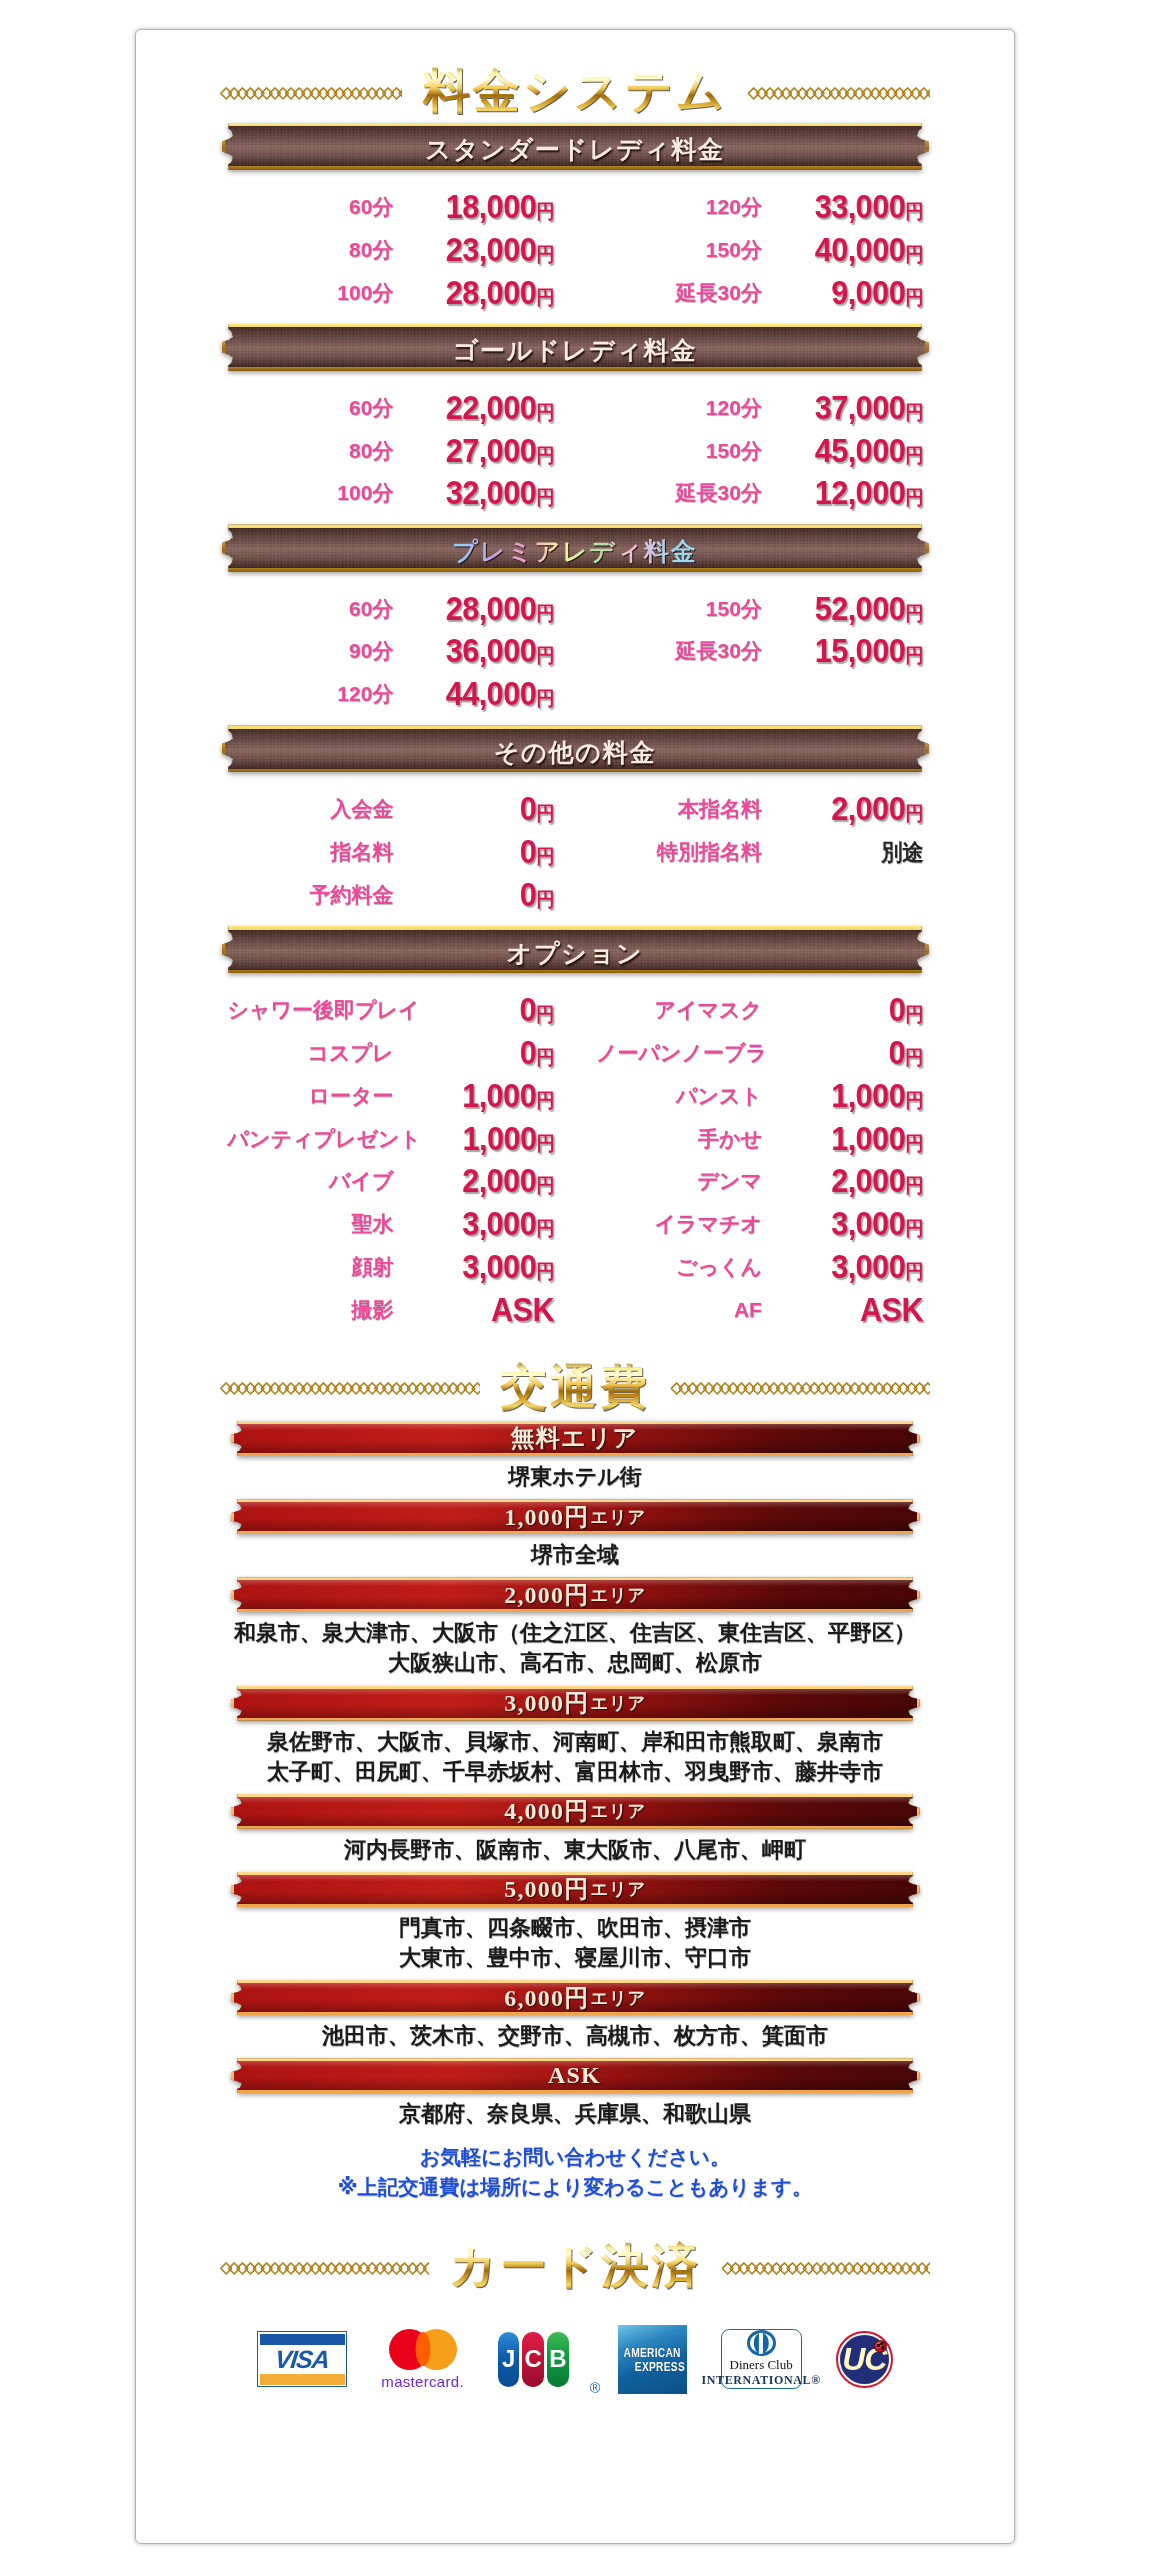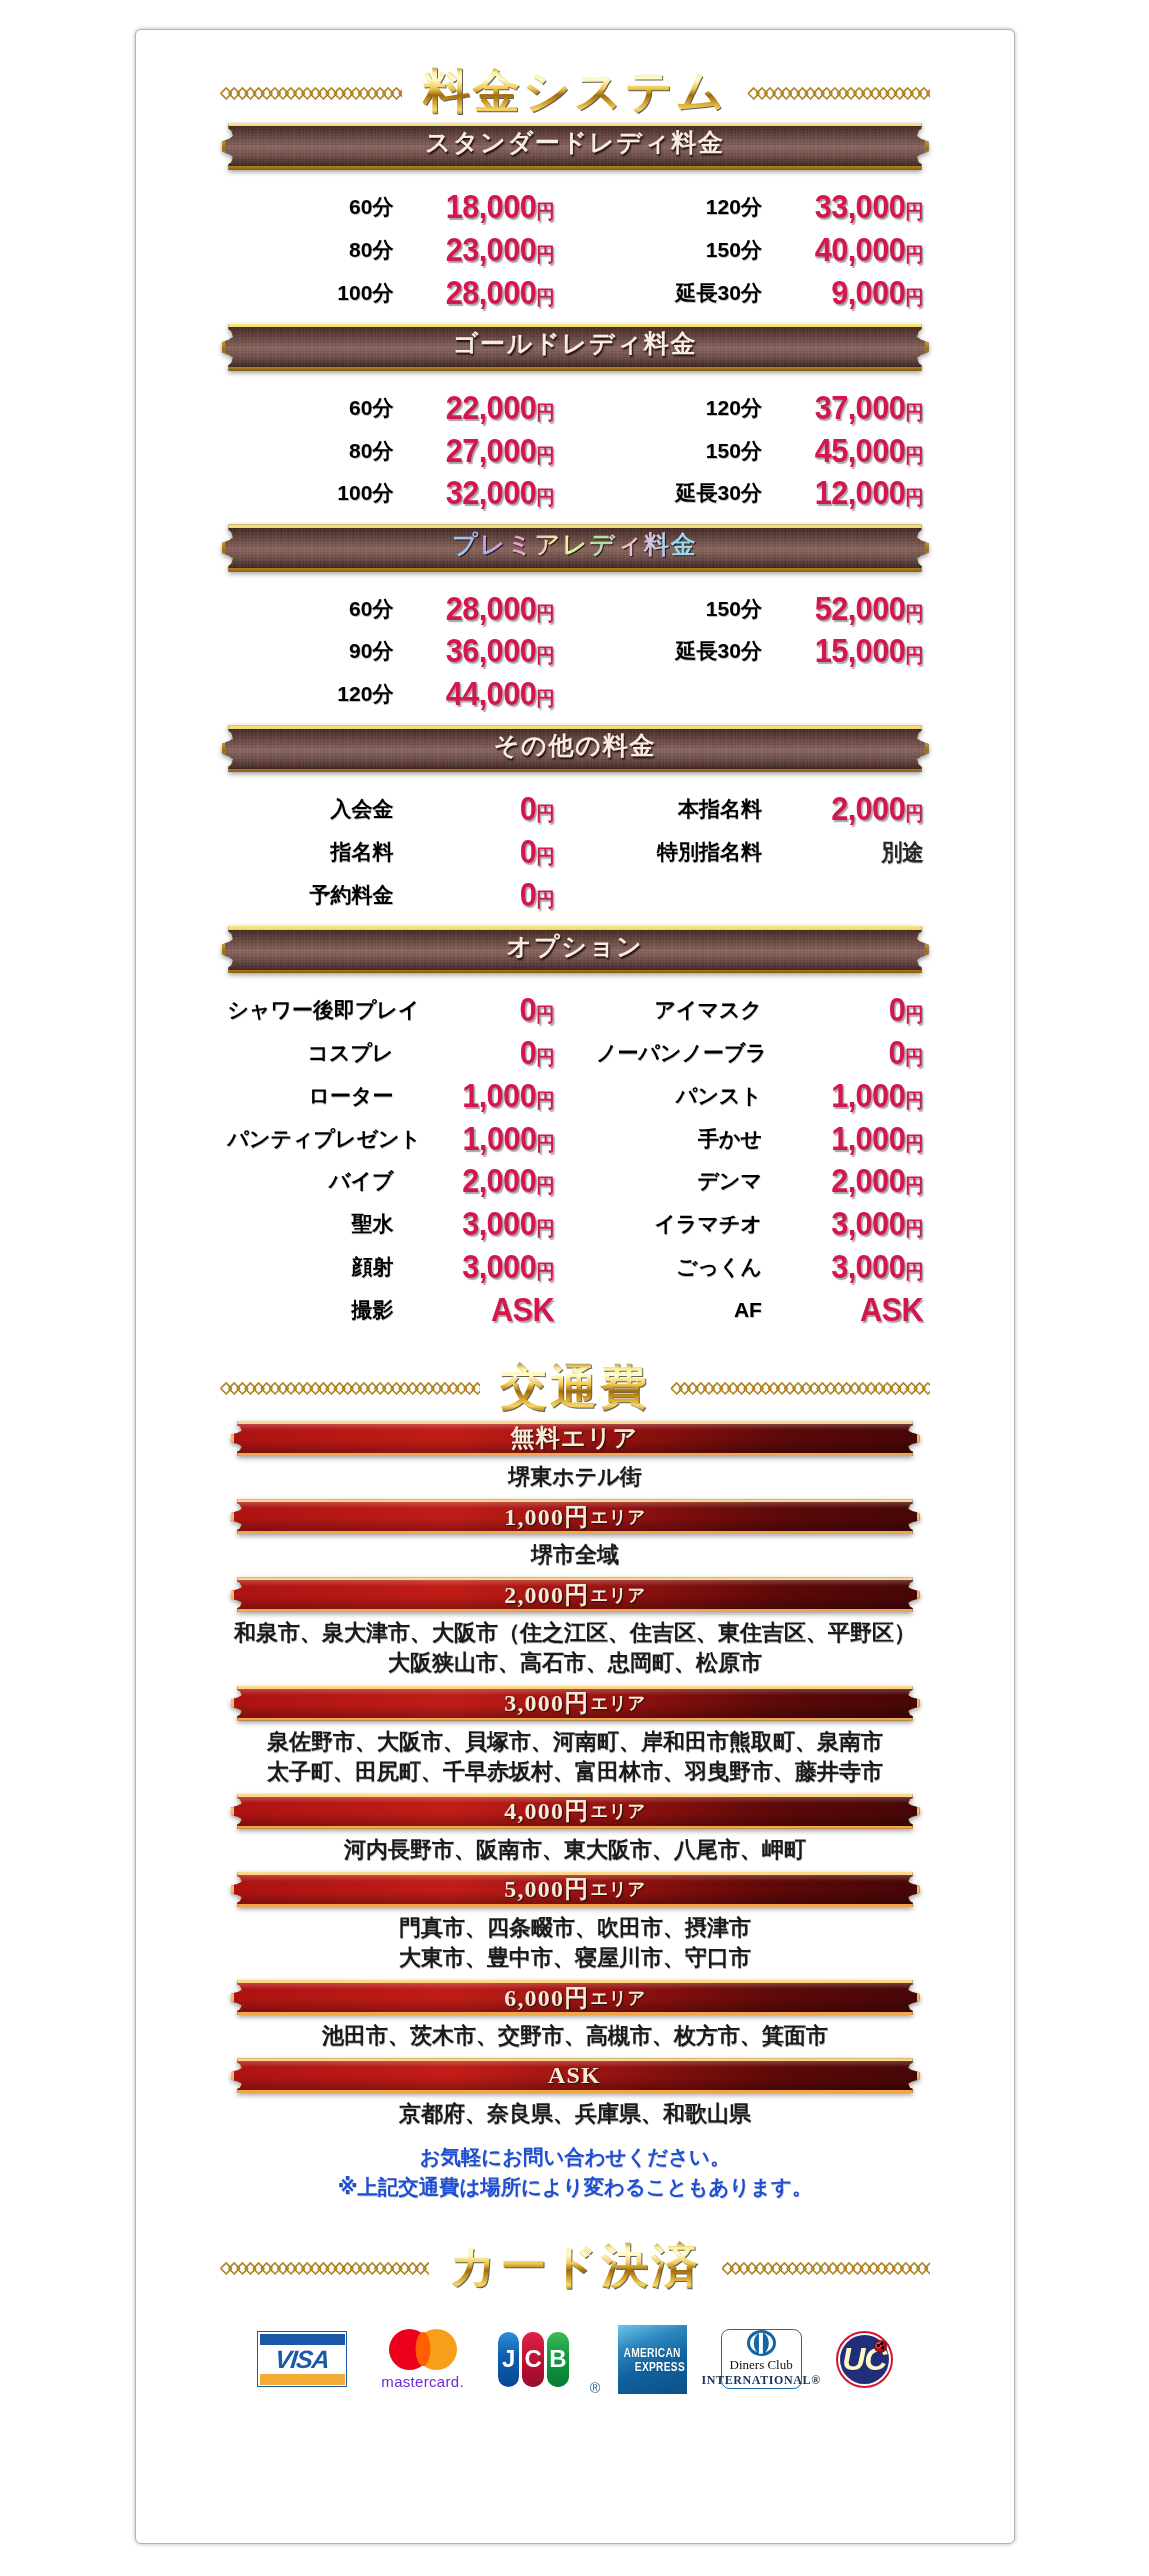--- a/index.html
+++ b/index.html
@@ -36,21 +36,21 @@
   }
 
   
   .banner-wrap { width:707px; margin:0 auto;
     filter:drop-shadow(0 0 0.6px rgba(40,20,0,0.9)) drop-shadow(0 2.4px 2.4px rgba(0,0,0,0.38)); }
   .plaque {
     clip-path:polygon(1% 0,99% 0,99% 12%,98.6% 16%,98.35% 28%,98.9% 34%,100% 40%,100% 60%,98.9% 66%,98.35% 72%,98.6% 84%,99% 88%,99% 100%,1% 100%,1% 88%,1.4% 84%,1.65% 72%,1.1% 66%,0 60%,0 40%,1.1% 34%,1.65% 28%,1.4% 16%,1% 12%);
   }
   .banner-brown { padding:3.6px; background:linear-gradient(180deg,#fce87e 0%,#d4a22c 35%,#9a6c12 55%,#e6bc46 80%,#8a5c0a 100%); }
   .banner-brown .inner {
-    height:40px; display:flex; align-items:flex-start; justify-content:center;
+    height:40px; display:flex; align-items:flex-end; justify-content:center;
     background:
       repeating-linear-gradient(90deg, rgba(255,255,255,0.045) 0 1.2px, rgba(0,0,0,0) 1.2px 3.6px),
       repeating-linear-gradient(0deg, rgba(0,0,0,0.07) 0 1.2px, rgba(0,0,0,0) 1.2px 3px),
       linear-gradient(180deg,#452a26 0%,#5d3f3a 18%,#7f5d56 45%,#8a6861 52%,#6f4f49 75%,#402724 100%);
   }
   .banner-text {
     font-size:25px; font-weight:bold; letter-spacing:1.8px; white-space:nowrap;
     color:#f8ece2; text-shadow:1.2px 1.8px 1.8px #1f0e08;
   }
   .banner-text.rainbow {
@@ -58,21 +58,21 @@
     -webkit-background-clip:text; background-clip:text; color:transparent;
     text-shadow:none; filter:drop-shadow(1.2px 1.2px 0.6px rgba(25,8,4,0.85));
   }
 
   
   .pgrid {
     width:695px; margin:18px auto 12px;
     display:grid; grid-template-columns:1fr 1fr; column-gap:42px; row-gap:4.8px;
   }
   .pair { display:flex; align-items:center; justify-content:flex-end; min-width:0; height:38px; }
-  .plabel { font-size:21px; font-weight:bold; color:#000000; white-space:nowrap; margin-right:9.6px;
+  .plabel { font-size:21px; font-weight:bold; color:#ec4899; white-space:nowrap; margin-right:9.6px;
             text-shadow:0.6px 0.6px 0.6px rgba(0,0,0,0.25); }
   .pval {
     display:inline-block; width:151px; text-align:right; white-space:nowrap;
     font-size:33px; font-weight:bold; letter-spacing:-0.6px; color:#d4164e;
     transform:scaleX(0.93); transform-origin:right center;
     text-shadow:1.8px 1.8px 1.2px rgba(50,50,50,0.45);
   }
   .pval .unit { font-size:0.6em; }
   .pval.muted { color:#262626; font-size:23px; text-shadow:0.6px 0.6px 0.6px rgba(0,0,0,0.25); }
 

